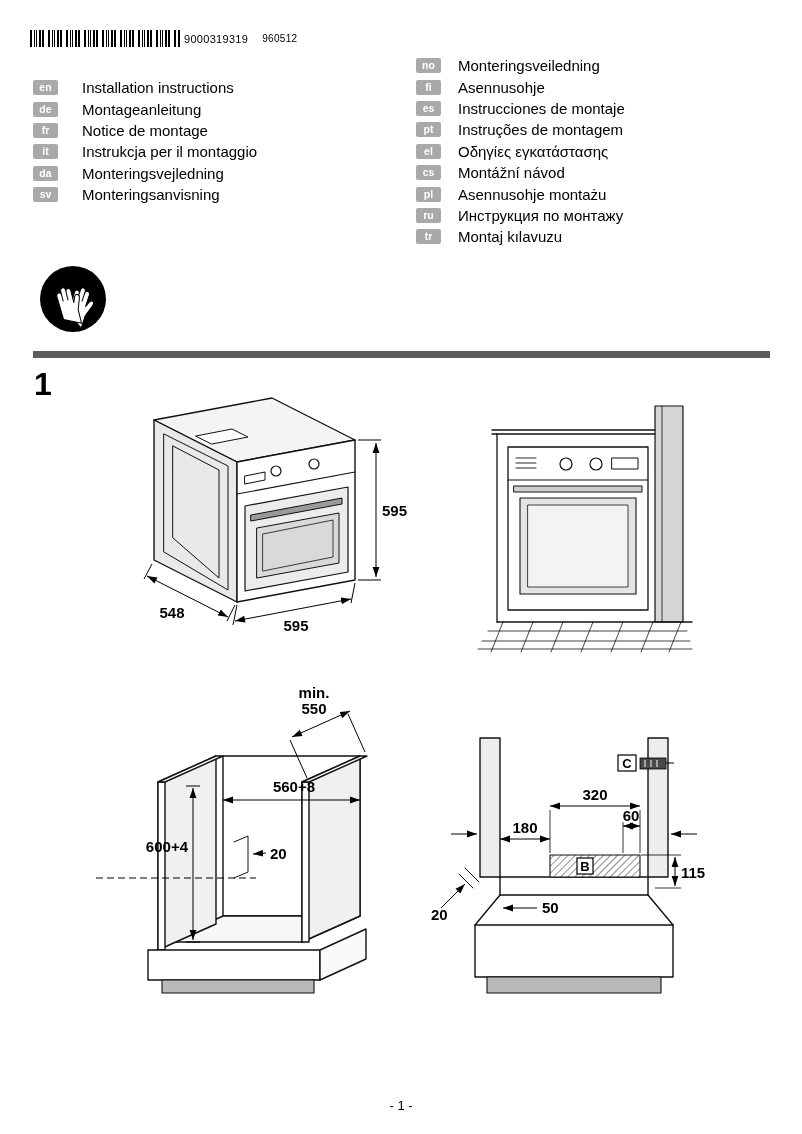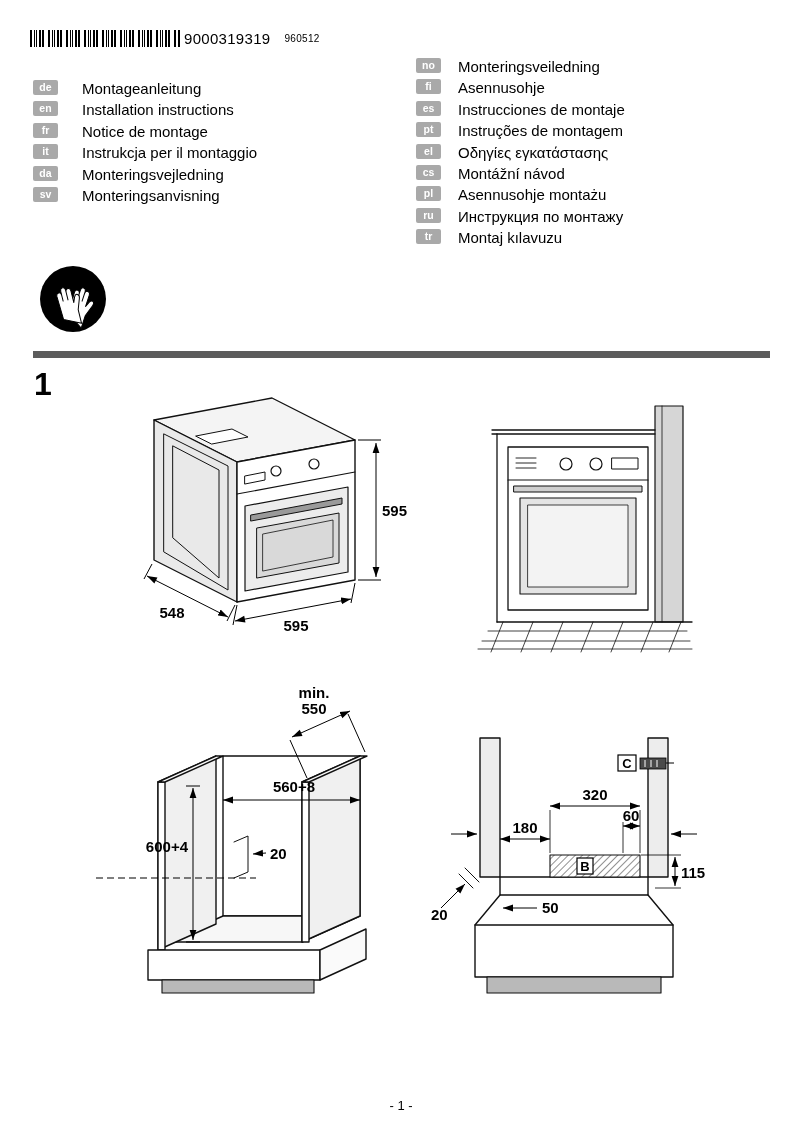--- a/index.html
+++ b/index.html
@@ -7,25 +7,25 @@
   body{width:802px;height:1134px;position:relative;overflow:hidden;
        font-family:"Liberation Sans",sans-serif;color:#000}
   .abs{position:absolute}
   
   .bc-wrap{left:30px;top:30px;display:flex;align-items:center}
   .bc-bars{width:150px;height:17px;background-color:#fff;
     background-image:
       repeating-linear-gradient(90deg,#000 0 1.5px,transparent 1.5px 6px),
       repeating-linear-gradient(90deg,#000 0 2px,transparent 2px 9px),
       repeating-linear-gradient(90deg,#000 0 1px,transparent 1px 4.5px);}
-  .bc-num{font-size:15px;margin-left:4px;letter-spacing:.3px}
+  .bc-num{font-size:11px;margin-left:4px;letter-spacing:.3px}
   .bc-code{font-size:10px;margin-left:14px;letter-spacing:.3px}
   
   .lang-col{display:flex;flex-direction:column}
-  .lang-row{display:flex;margin-bottom:6px;height:15.4px}
+  .lang-row{display:flex;align-items:center;margin-bottom:6px;height:15.4px}
   .lang-code{flex:0 0 auto;width:25px;height:15px;background:#a9a9a9;color:#fff;
     font-size:10.5px;font-weight:bold;text-align:center;line-height:15px;border-radius:2px}
   .lang-title{font-weight:normal;font-size:15px;white-space:nowrap}
   .col-left .lang-title{margin-left:24px}
   .col-right .lang-title{margin-left:17px}
   
   .divider{left:33px;top:351px;width:737px;height:7px;background:#5c5c5c}
   .section-no{left:34px;top:366px;font-size:32px;font-weight:bold}
   .footer{left:0;right:0;top:1098px;text-align:center;font-size:13px}
   
@@ -39,26 +39,26 @@
 <body>
 
 <div class="abs bc-wrap">
   <div class="bc-bars"></div>
   <span class="bc-num">9000319319</span>
   <span class="bc-code">960512</span>
 </div>
 
 <div class="abs lang-col col-left" style="left:33px;top:80px">
   <div class="lang-row">
+      <span class="lang-code">en</span>
+      <span class="lang-title">Installation instructions</span>
+    </div>
+  <div class="lang-row">
       <span class="lang-code">de</span>
       <span class="lang-title">Montageanleitung</span>
-    </div>
-  <div class="lang-row">
-      <span class="lang-code">en</span>
-      <span class="lang-title">Installation instructions</span>
     </div>
   <div class="lang-row">
       <span class="lang-code">fr</span>
       <span class="lang-title">Notice de montage</span>
     </div>
   <div class="lang-row">
       <span class="lang-code">it</span>
       <span class="lang-title">Instrukcja per il montaggio</span>
     </div>
   <div class="lang-row">

